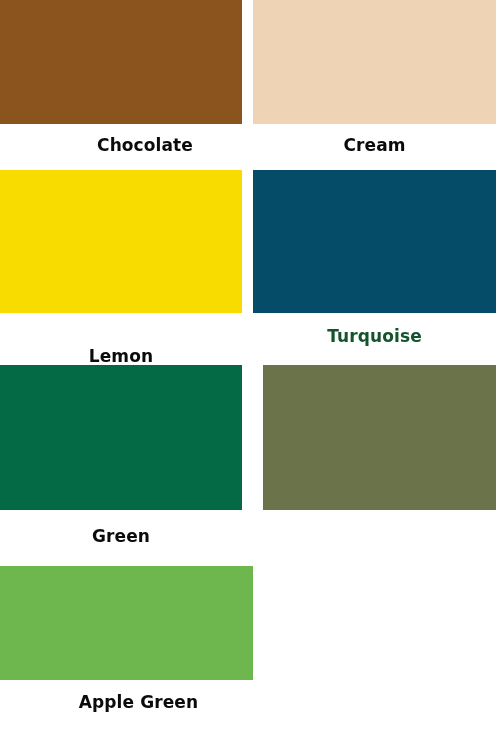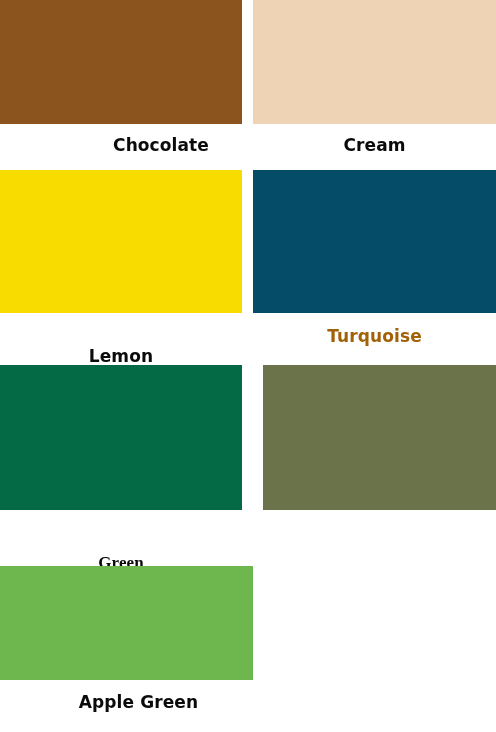--- a/index.html
+++ b/index.html
@@ -47,34 +47,34 @@
     font-size: 17px;
     letter-spacing: 0.1px;
     line-height: 1;
     white-space: nowrap;
   }
 
   
   .cell-chocolate { left: 0px;   top: 0px;   width: 242px; height: 124px; }
   .cell-cream     { left: 253px; top: 0px;   width: 243px; height: 124px; }
   .label-row1     { top: 137px; }
-  .label-chocolate { left: 16px;   width: 242px; padding-left: 24px; }
+  .label-chocolate { left: 0px;   width: 242px; padding-left: 24px; }
   .label-cream     { left: 253px; width: 243px; }
 
   
   .cell-lemon     { left: 0px;   top: 170px; width: 242px; height: 143px; }
   .cell-turquoise { left: 253px; top: 170px; width: 243px; height: 143px; }
   .label-row2     { top: 328px; }
   .label-lemon     { left: 0px;   width: 242px; }
   .label-turquoise { left: 253px; width: 243px; }
 
   
   .cell-green     { left: 0px;   top: 365px; width: 242px; height: 145px; }
   .cell-olive     { left: 263px; top: 365px; width: 233px; height: 145px; }
-  .label-row3     { top: 554px; font-family: Liberation Serif, serif; }
+  .label-row3     { top: 528px; }
   .label-green     { left: 0px;   width: 242px; }
   .label-olive     { left: 263px; width: 233px; }
 
   
   .cell-applegreen { left: 0px; top: 566px; width: 253px; height: 114px; }
   .label-row4      { top: 694px; }
   .label-applegreen { left: 12px; width: 253px; }
 </style>
 </head>
 <body>
@@ -92,21 +92,21 @@
   <div class="swatch-label label-row1 label-cream" style="color: rgb(11, 11, 11);">Cream</div>
 
   <div class="swatch-cell cell-lemon">
     <div class="swatch-chip" style="background-color: rgb(248, 220, 0);"></div>
   </div>
   <div class="swatch-label label-row2 label-lemon" style="color: rgb(11, 11, 11); margin-top: 20px;">Lemon</div>
 
   <div class="swatch-cell cell-turquoise">
     <div class="swatch-chip" style="background-color: rgb(4, 76, 104);"></div>
   </div>
-  <div class="swatch-label label-row2 label-turquoise" style="color: #a16207;">Turquoise</div>
+  <div class="swatch-label label-row2 label-turquoise" style="color: #14532d;">Turquoise</div>
 
   <div class="swatch-cell cell-green">
     <div class="swatch-chip" style="background-color: rgb(4, 106, 70);"></div>
   </div>
   <div class="swatch-label label-row3 label-green" style="color: rgb(11, 11, 11);">Green</div>
 
   <div class="swatch-cell cell-olive">
     <div class="swatch-chip" style="background-color: rgb(106, 115, 73);"></div>
   </div>
 

